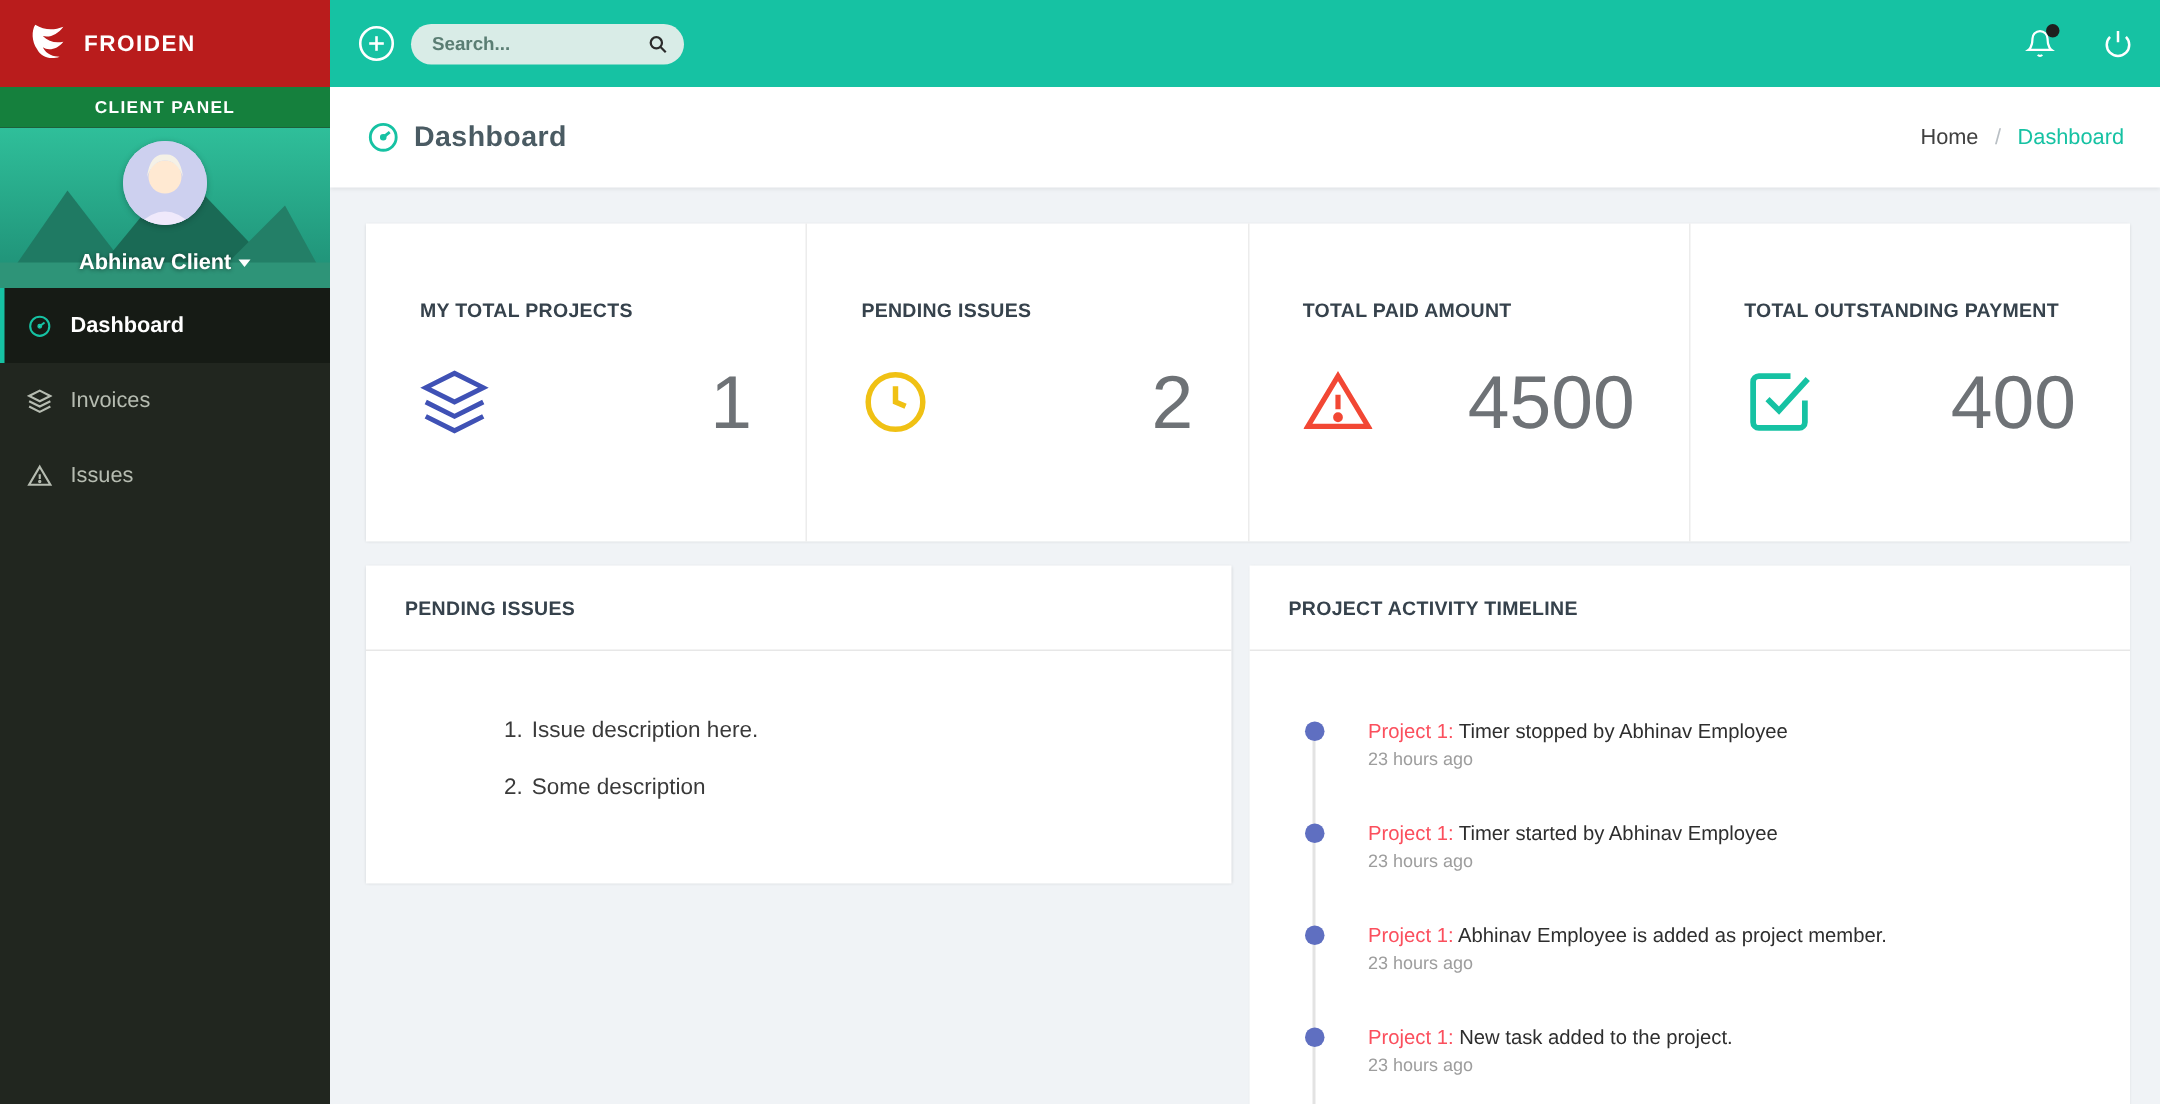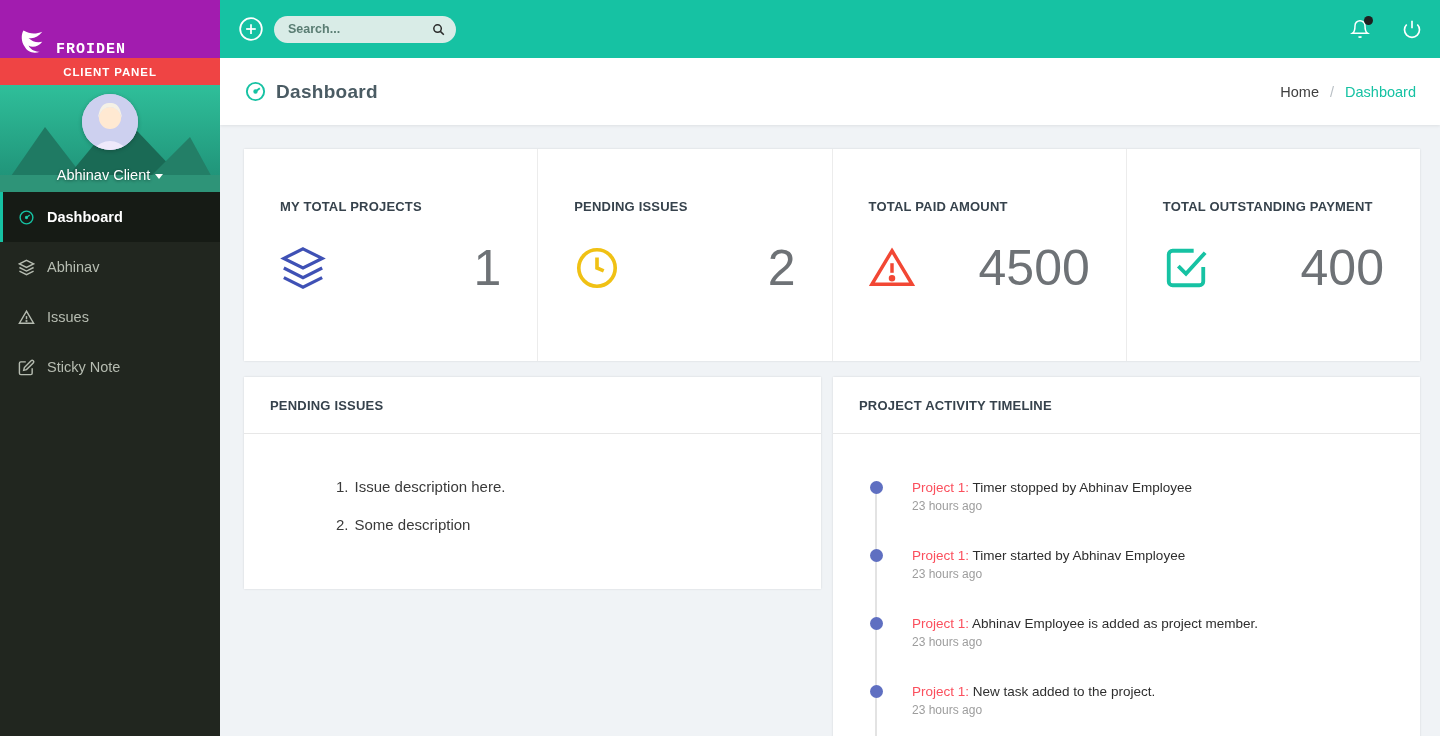--- a/index.html
+++ b/index.html
@@ -1,24 +1,24 @@
 <!DOCTYPE html>
 <html><head>
 <meta charset="utf-8">
 <style>
   * { margin:0; padding:0; box-sizing:border-box; }
   html,body { width:1440px; height:736px; overflow:hidden; font-family:"Liberation Sans", sans-serif; background:#f0f3f6; }
 
   
   .sidebar { position:absolute; left:0; top:0; width:220px; height:736px; background:#21261f; z-index:20; }
-  .logo-bar { height:58px; background:#a21caf; display:flex; align-items:flex-end; padding-left:16px; gap:10px;font-family:Liberation Mono, monospace; }
+  .logo-bar { height:58px; background:#b91c1c; display:flex; align-items:center; padding-left:16px; gap:10px; }
   .logo-bar svg { width:30px; height:30px; }
   .brand-name { color:#fff; font-size:15px; font-weight:700; letter-spacing:1px; }
-  .panel-strip { height:27px; background:#ef4444; color:#fff; font-size:11.5px; font-weight:700; letter-spacing:.9px; display:flex; align-items:center; justify-content:center; }
-  .profile { position:relative; height:107px; overflow:hidden; }
+  .panel-strip { height:27px; background:#15803d; color:#fff; font-size:11.5px; font-weight:700; letter-spacing:.9px; display:flex; align-items:center; justify-content:center; }
+  .profile { position:relative; height:107px; overflow:hidden;font-weight:bold; }
   .profile-bg { position:absolute; inset:0; width:100%; height:100%; }
   .avatar { position:absolute; left:50%; top:9px; transform:translateX(-50%); width:56px; height:56px; border-radius:50%; overflow:hidden; background:#cdd0ef; box-shadow:0 1px 4px rgba(0,0,0,.25); }
   .user-name { position:absolute; left:0; right:0; bottom:9px; text-align:center; color:#fff; font-size:14.5px; text-shadow:0 1px 3px rgba(0,0,0,.45); }
   .caret { display:inline-block; width:0; height:0; border-left:4px solid transparent; border-right:4px solid transparent; border-top:5px solid #fff; margin-left:5px; vertical-align:middle; }
   .nav-item { height:50px; display:flex; align-items:center; padding-left:15px; gap:12px; color:#b6bcb1; font-size:14.5px; cursor:pointer; border-left:3px solid transparent; }
   .nav-item svg { width:17px; height:17px; stroke:#b6bcb1; }
   .nav-item.active { background:#161b15; border-left-color:#16c2a3; color:#fff; font-weight:700; }
   .nav-item.active svg { stroke:#16c2a3; }
 
   
@@ -117,36 +117,29 @@
           <circle cx="12" cy="12" r="1.3" fill="currentColor"></circle>
       </svg>
       <span>Dashboard</span>
     </div>
     <div class="nav-item">
       <svg viewBox="0 0 24 24" fill="none" stroke-width="2">
         <path d="M12 2 L22 7 L12 12 L2 7 Z"></path>
           <path d="M2 12 L12 17 L22 12"></path>
           <path d="M2 17 L12 22 L22 17"></path>
       </svg>
-      <span>Abhinav</span>
+      <span>Invoices</span>
     </div>
     <div class="nav-item">
       <svg viewBox="0 0 24 24" fill="none" stroke-width="2">
         <path d="M12 3 L22 20 L2 20 Z"></path>
           <line x1="12" y1="10" x2="12" y2="14.5"></line>
           <circle cx="12" cy="17" r="0.6" fill="currentColor"></circle>
       </svg>
       <span>Issues</span>
-    </div>
-    <div class="nav-item">
-      <svg viewBox="0 0 24 24" fill="none" stroke-width="2">
-        <path d="M11 4H4a2 2 0 0 0-2 2v14a2 2 0 0 0 2 2h14a2 2 0 0 0 2-2v-7"></path>
-          <path d="M18.5 2.5a2.1 2.1 0 0 1 3 3L12 15l-4 1 1-4z"></path>
-      </svg>
-      <span>Sticky Note</span>
     </div>
   </div>
 </div>
 
 <div class="topbar">
   <svg class="plus-btn" viewBox="0 0 24 24" fill="none" stroke="#ffffff" stroke-width="1.6">
     <circle cx="12" cy="12" r="10"></circle>
       <line x1="12" y1="7.5" x2="12" y2="16.5"></line>
       <line x1="7.5" y1="12" x2="16.5" y2="12"></line>
   </svg>

